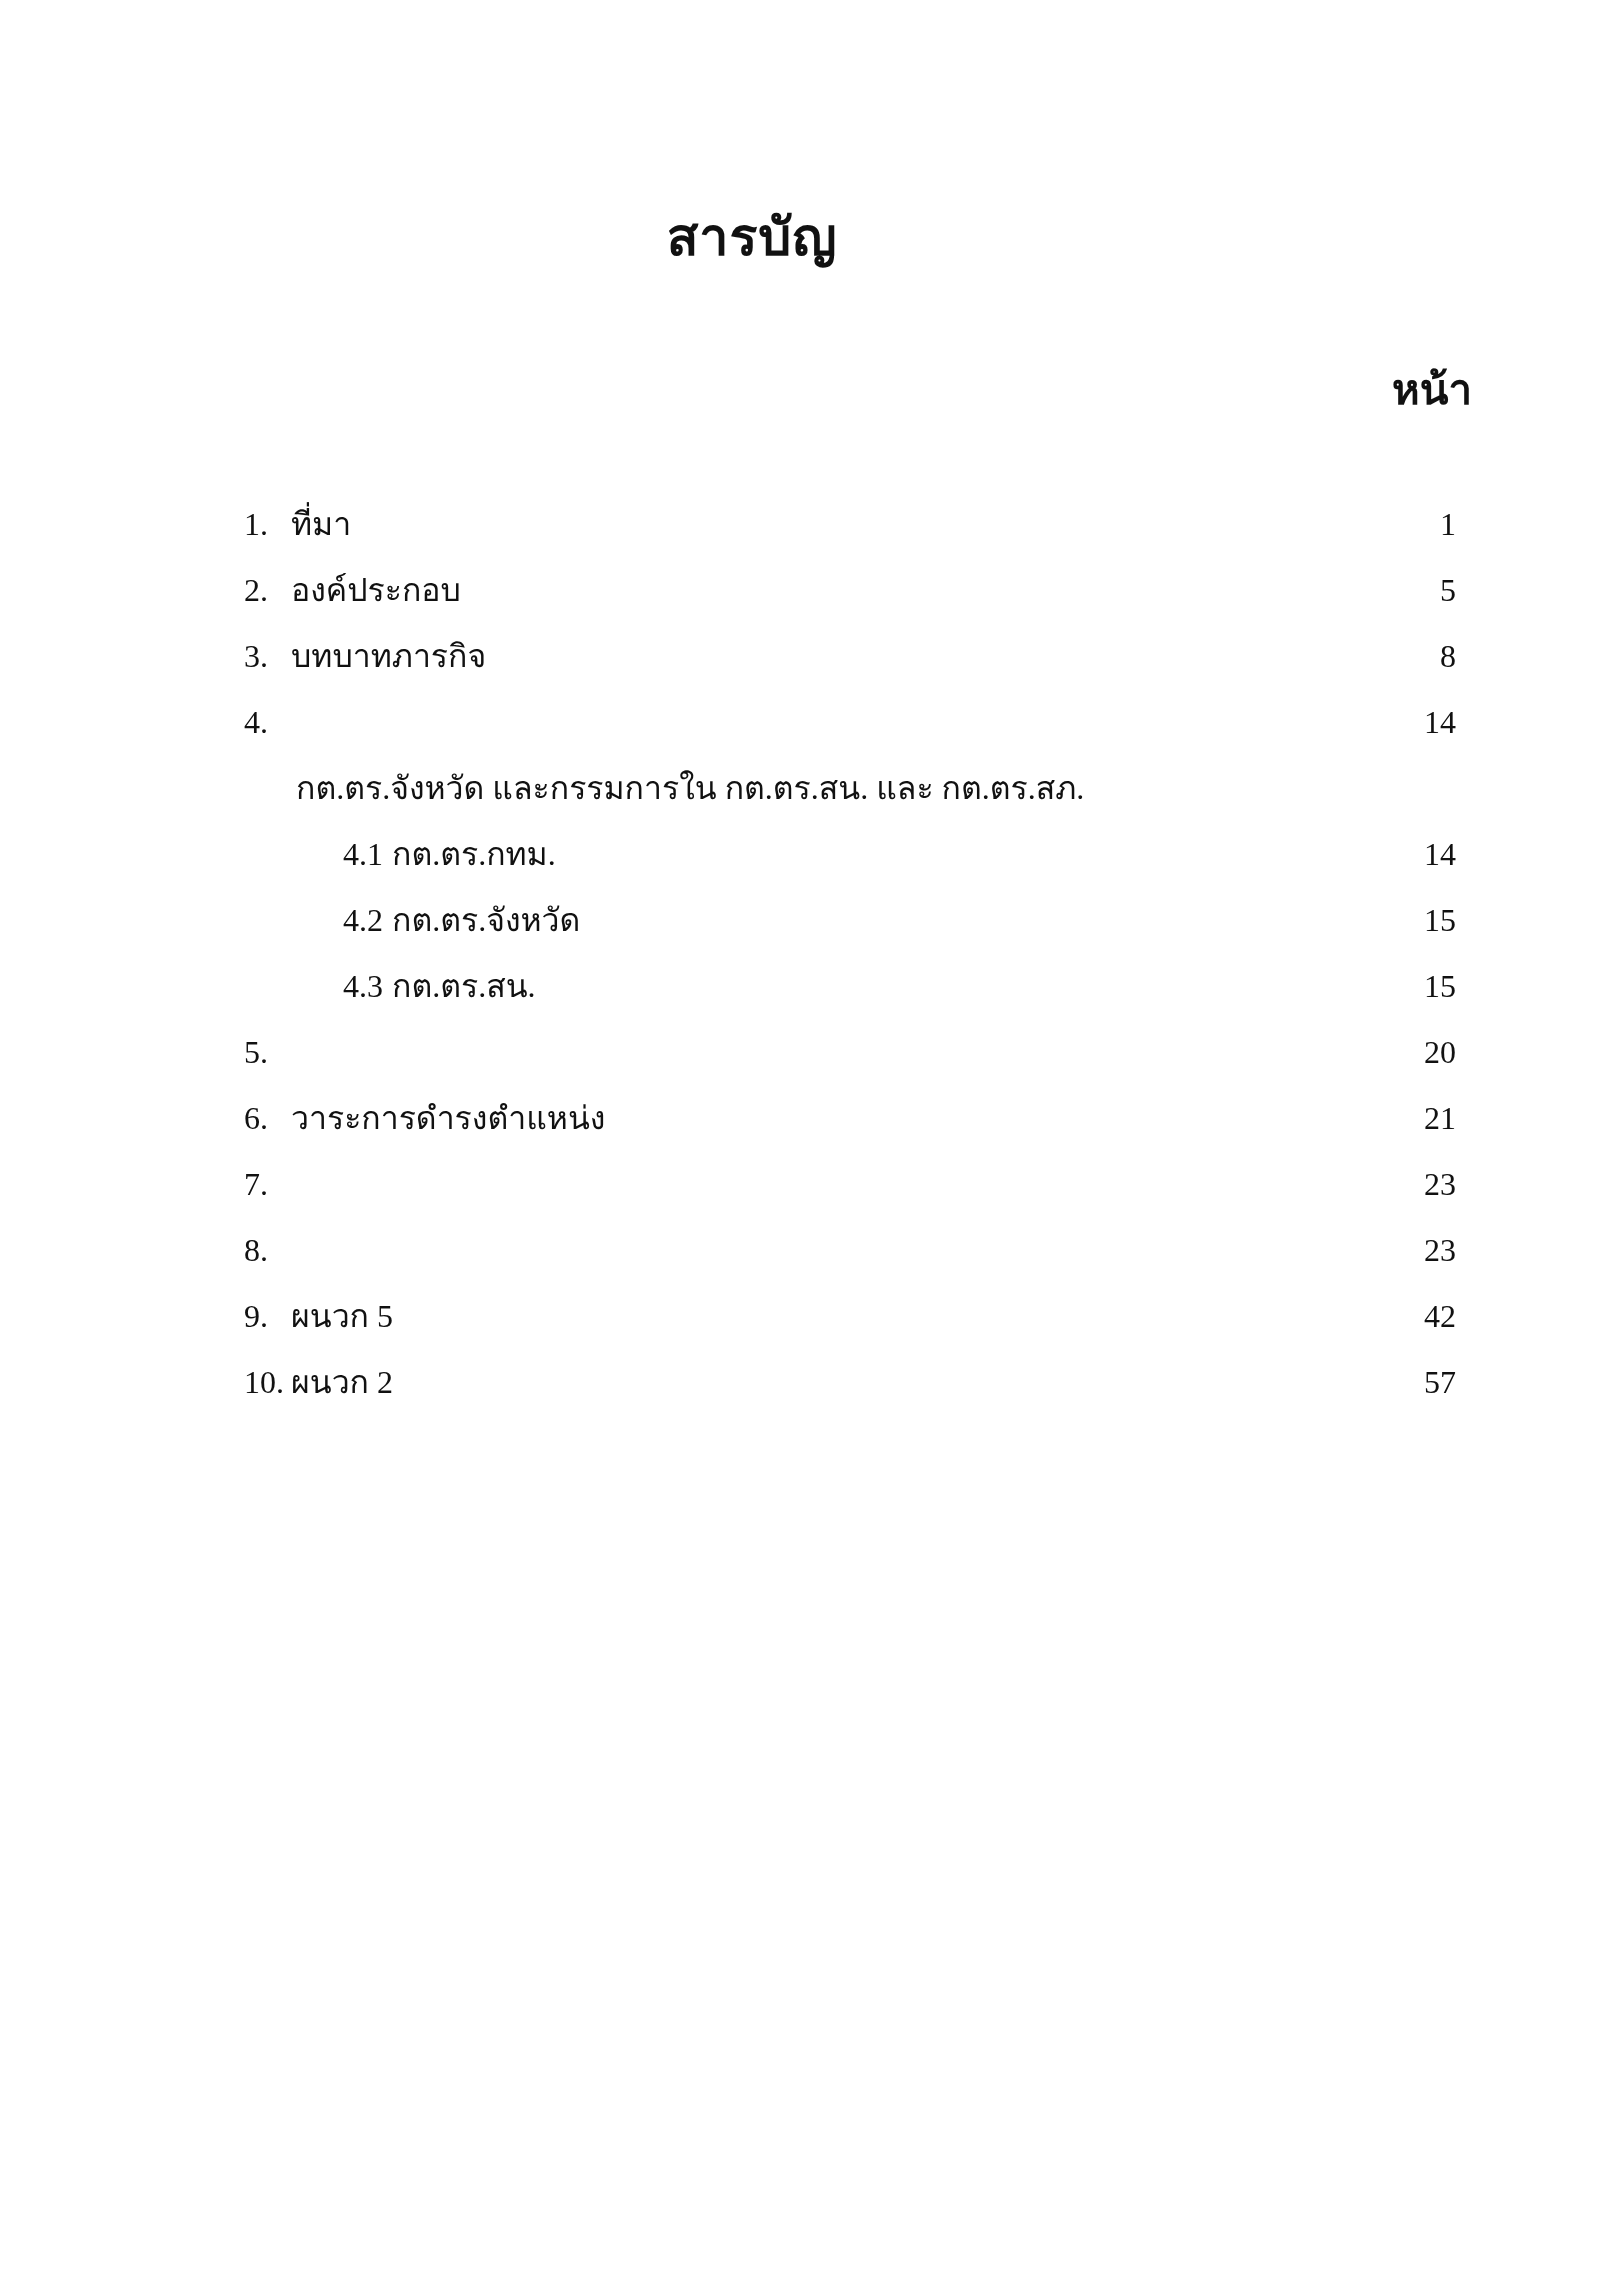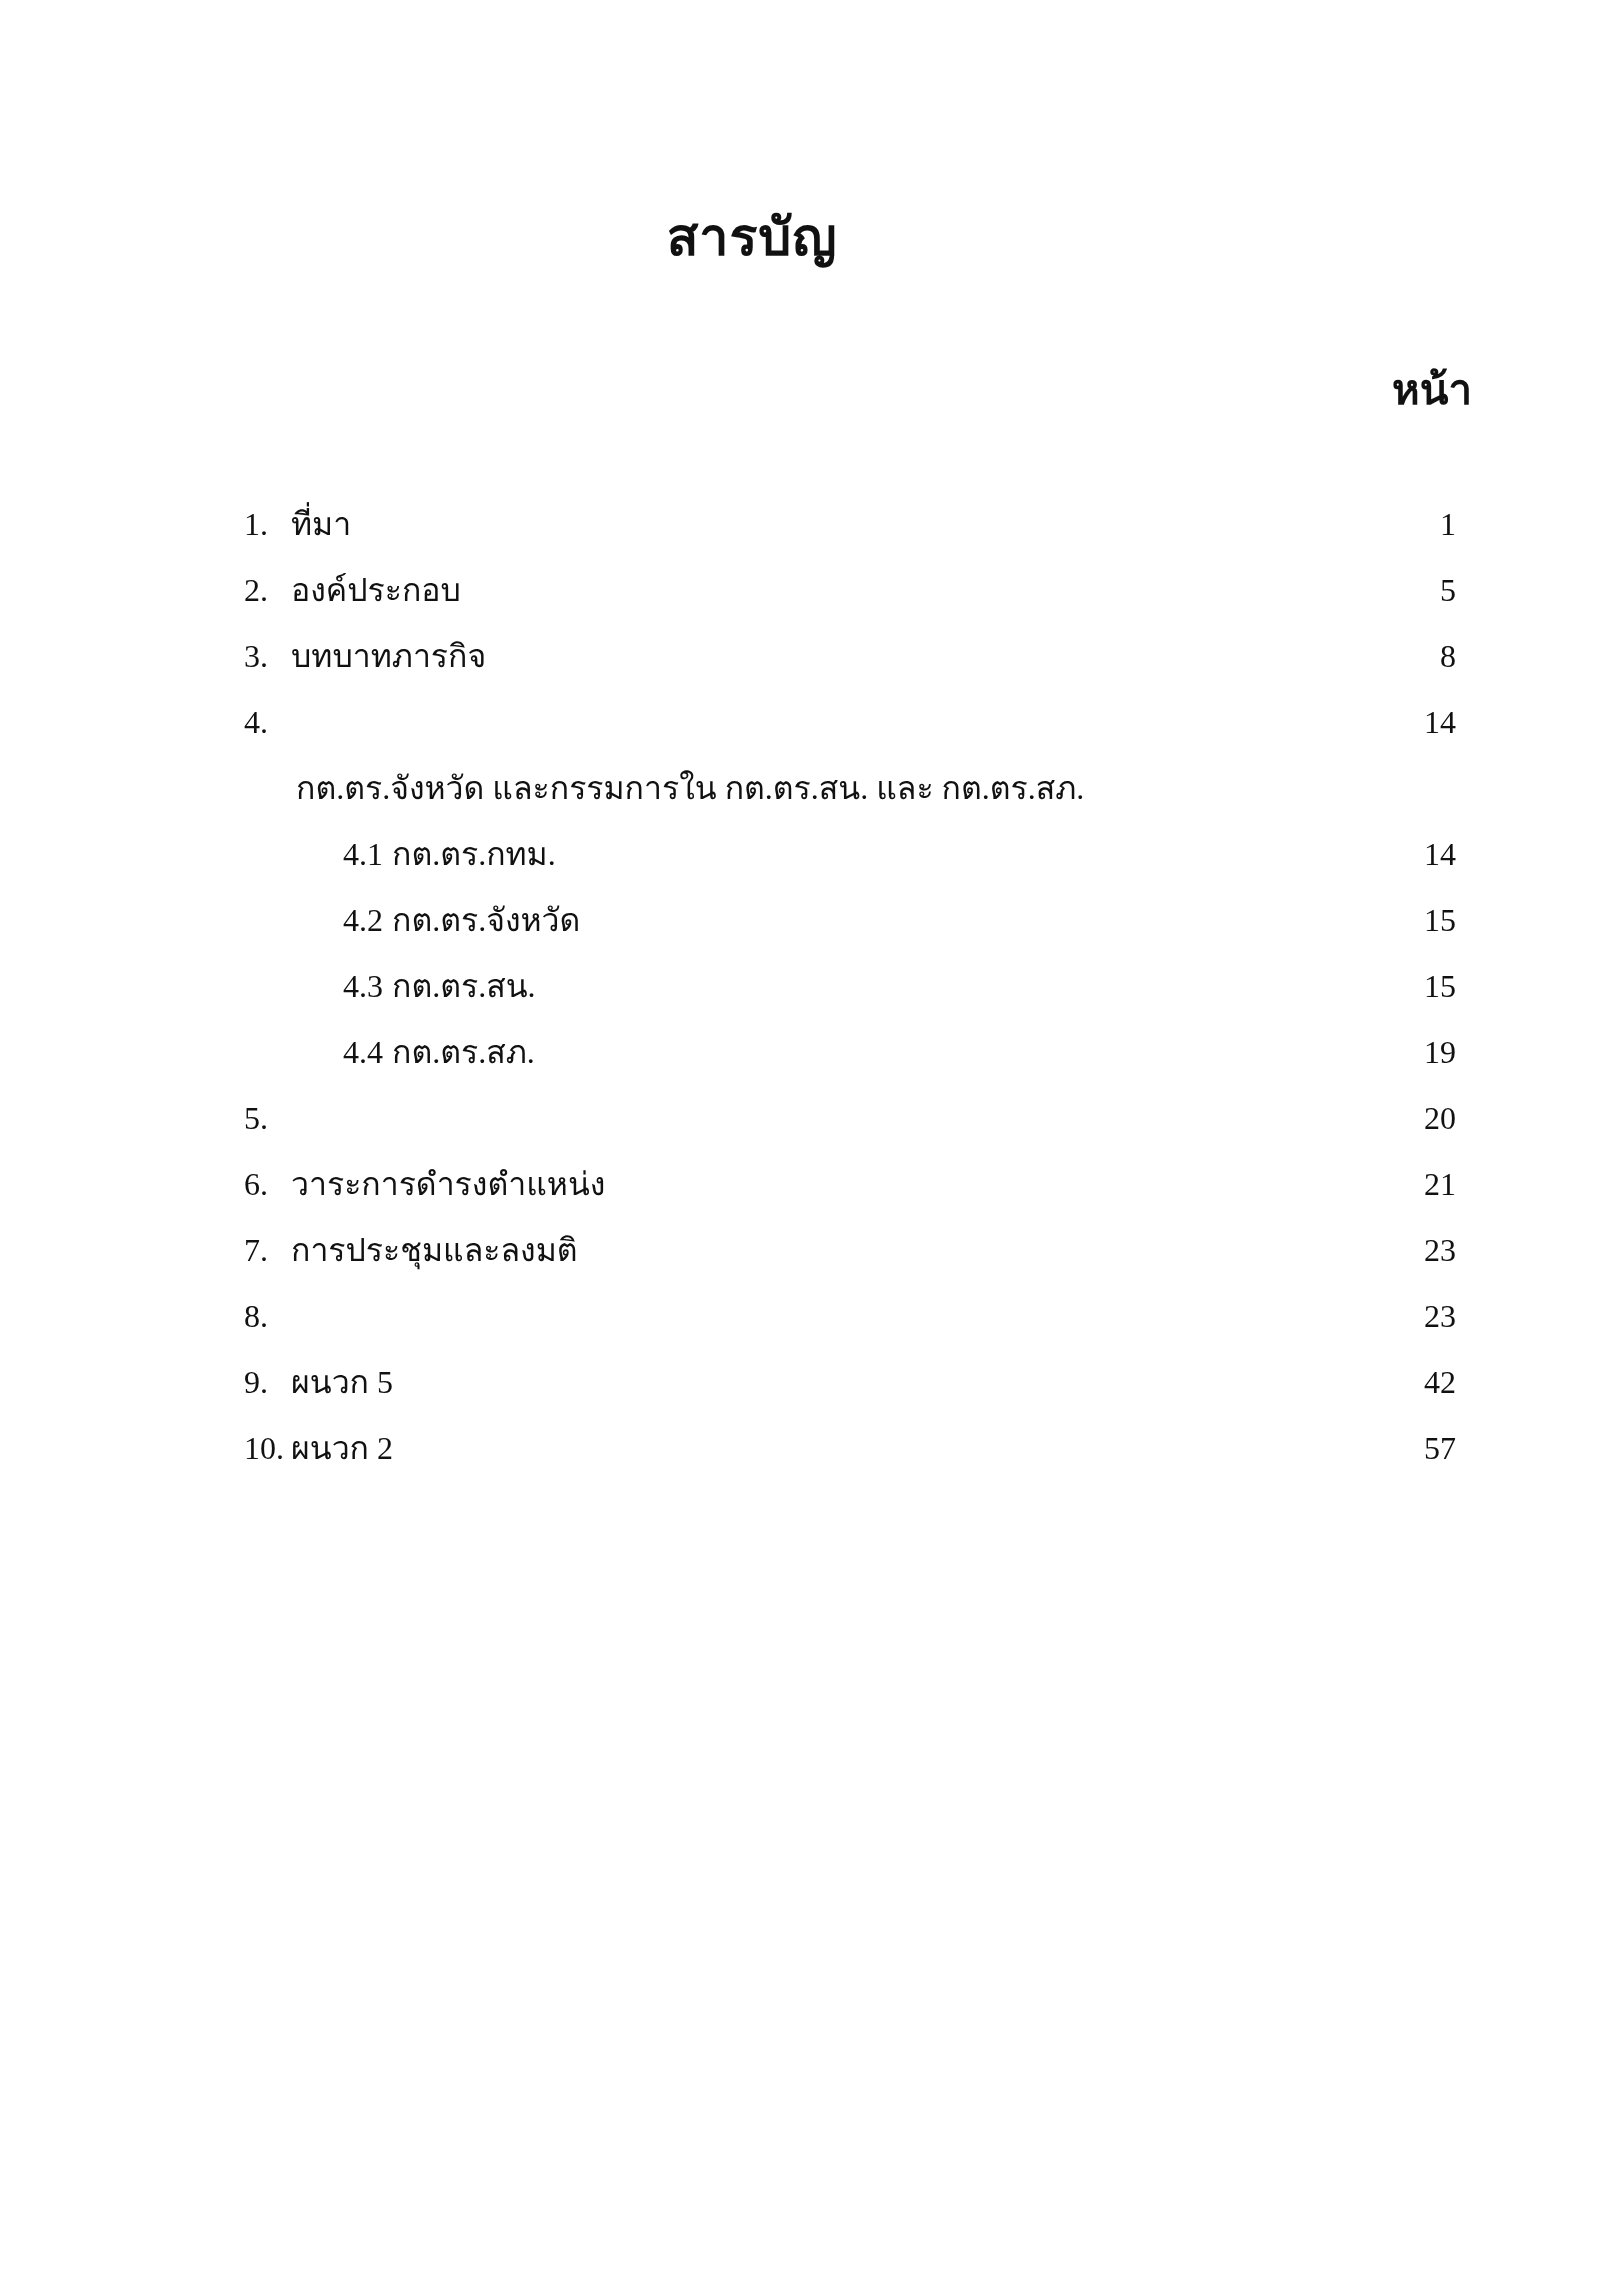--- a/index.html
+++ b/index.html
@@ -110,37 +110,31 @@
   <div class="toc-row sub">
     <span class="num">4.2</span>
     <span class="label">กต.ตร.จังหวัด</span>
     <span class="page">15</span>
   </div>
   <div class="toc-row sub">
     <span class="num">4.3</span>
     <span class="label">กต.ตร.สน.</span>
     <span class="page">15</span>
   </div>
-  <div class="toc-row sub">
-    <span class="num">4.4</span>
-    <span class="label">กต.ตร.สภ.</span>
-    <span class="page">19</span>
-  </div>
   <div class="toc-row">
     <span class="num">5.</span>
     <span class="page">20</span>
   </div>
   <div class="toc-row">
     <span class="num">6.</span>
     <span class="label">วาระการดำรงตำแหน่ง</span>
     <span class="page">21</span>
   </div>
   <div class="toc-row">
     <span class="num">7.</span>
-    <span class="label">การประชุมและลงมติ</span>
     <span class="page">23</span>
   </div>
   <div class="toc-row">
     <span class="num">8.</span>
     <span class="page">23</span>
   </div>
   <div class="toc-row">
     <span class="num">9.</span>
     <span class="label">ผนวก 5</span>
     <span class="page">42</span>

